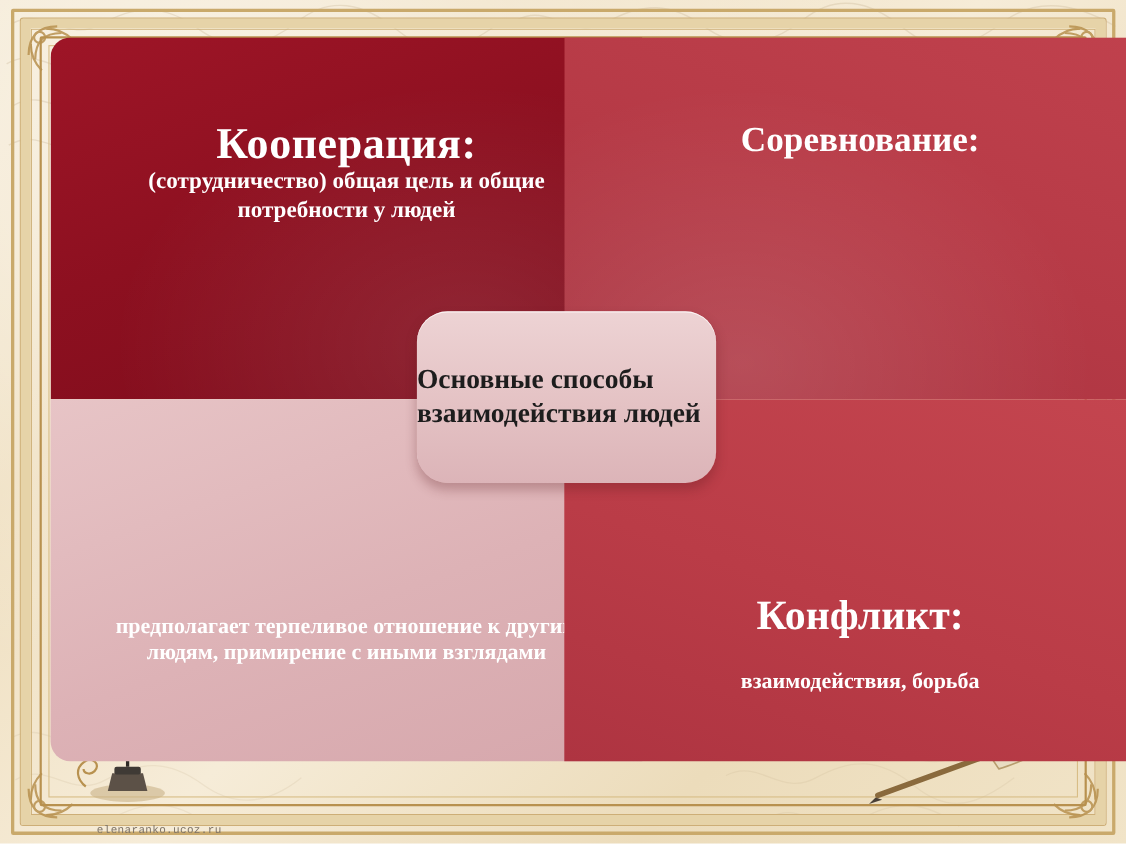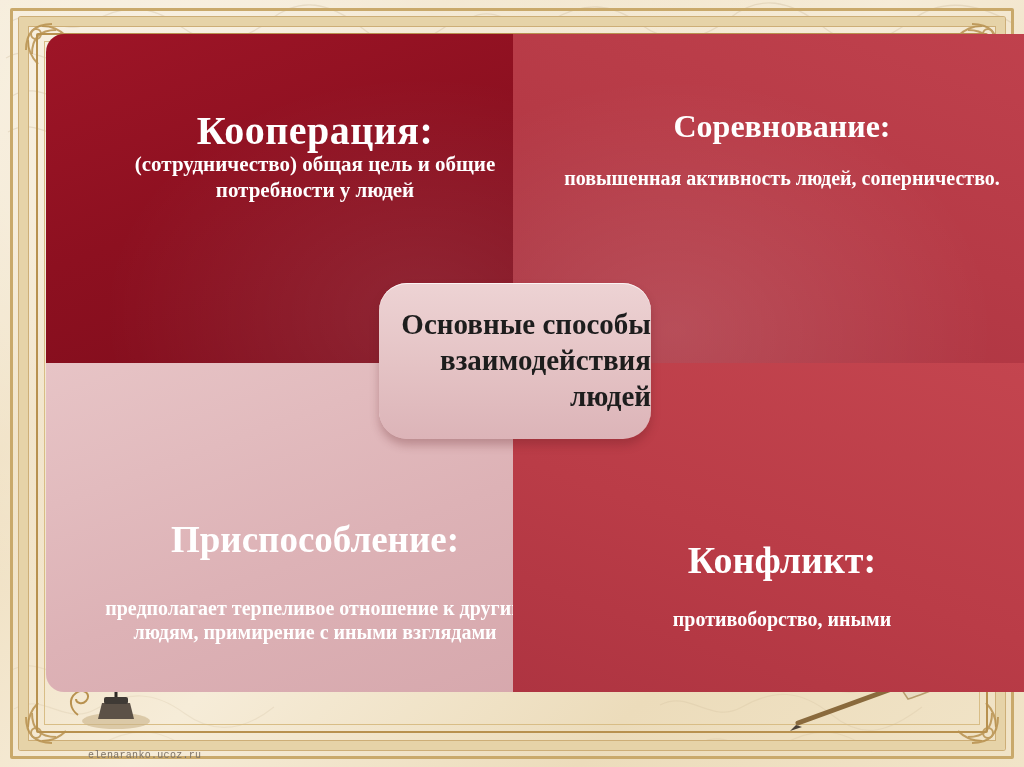--- a/index.html
+++ b/index.html
@@ -167,23 +167,23 @@
     border-radius: 28px;
     box-sizing: border-box;
     background: linear-gradient(180deg, #edd3d4 0%, #e4c2c4 55%, #dcb4b8 100%);
     box-shadow: 0 6px 10px rgba(90,25,30,0.28), inset 0 1px 0 rgba(255,255,255,0.75);
     display: flex;
     align-items: center;
     justify-content: center;
   }
   .center-box .c-text {
     font-weight: bold;
-    font-size: 29px;
+    font-size: 25px;
     line-height: 1.24;
-    text-align: right;
+    text-align: left;
     color: #1d1d1d;
   }
   
   .watermark {
     position: absolute;
     left: 88px;
     bottom: 6px;
     font-family: Liberation Mono, monospace;
     font-size: 10px;
     color: #7d7367;
@@ -284,31 +284,29 @@
 
   <div class="diagram">
 
     <div class="quad tl">
       <div class="q-title">Кооперация:</div>
       <div class="q-text">(сотрудничество) общая цель и общие потребности у людей</div>
     </div>
 
     <div class="quad tr">
       <div class="q-title">Соревнование:</div>
-      <div class="q-text">повышенная активность людей, соперничество.</div>
     </div>
 
     <div class="quad bl">
-      <div class="q-title">Приспособление:</div>
       <div class="q-text">предполагает терпеливое отношение к другим людям, примирение с иными взглядами</div>
     </div>
 
     <div class="quad br">
       <div class="q-title">Конфликт:</div>
-      <div class="q-text">противоборство, иными</div>
+      <div class="q-text">взаимодействия, борьба</div>
     </div>
 
     <div class="center-box">
       <div class="c-text">Основные способы взаимодействия людей</div>
     </div>
   </div>
 
   <div class="watermark">elenaranko.ucoz.ru</div>
 </div>
 

